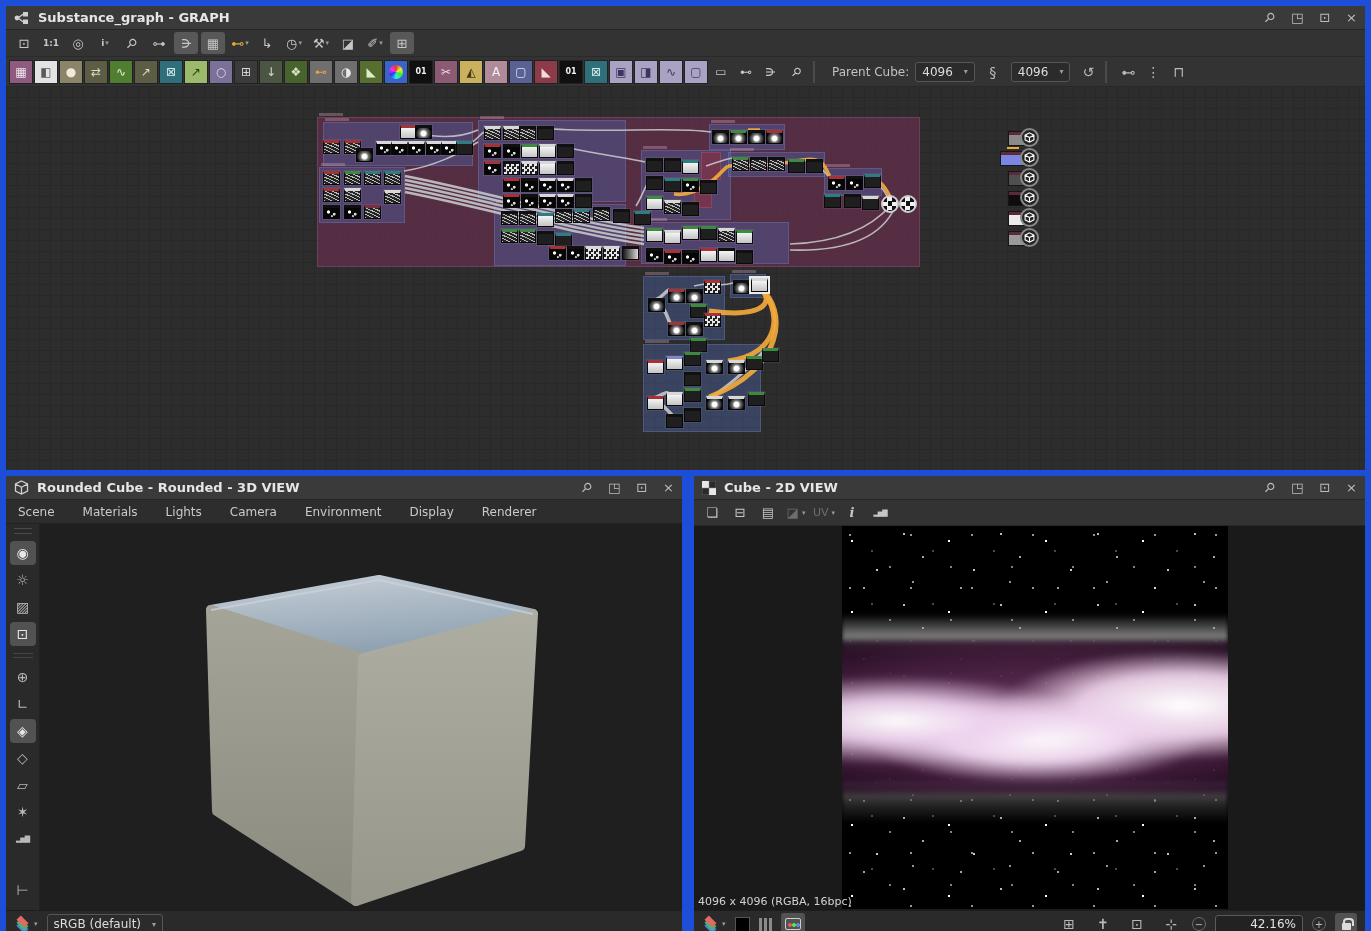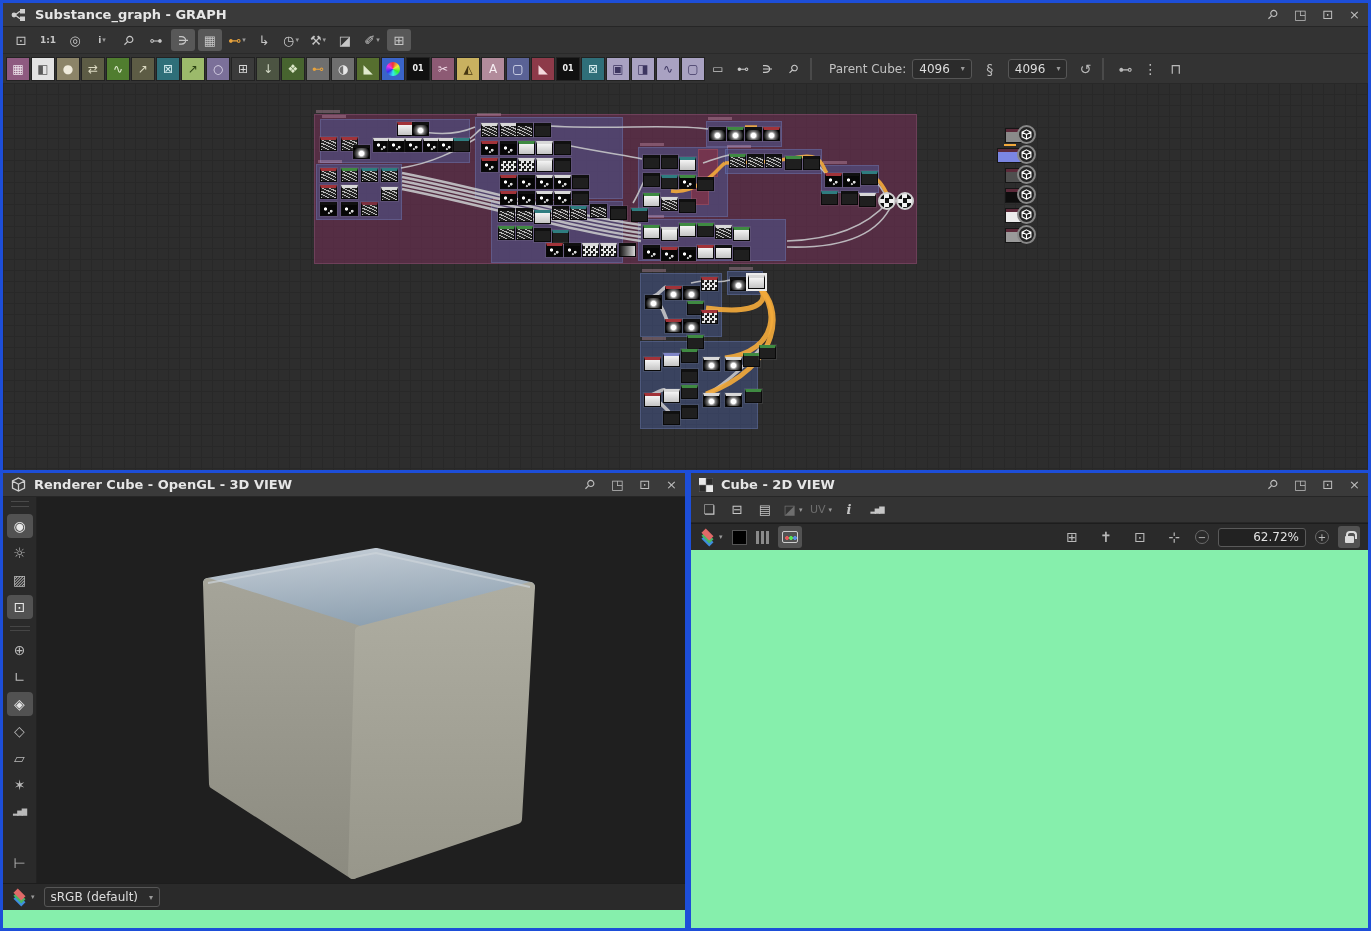--- a/index.html
+++ b/index.html
@@ -1,18 +1,18 @@
 <!DOCTYPE html>
 <html><head>
 <meta charset="utf-8">
 <style>
 *{margin:0;padding:0;box-sizing:border-box}
 html,body{width:1371px;height:931px;overflow:hidden}
 body{background:#262626;font-family:"DejaVu Sans",sans-serif;color:#c8c8c8;position:relative}
-.panel{position:absolute;background:#86efac;border:3px solid #1d4ed8}
+.panel{position:absolute;background:#fde047;border:6px solid #1d4ed8}
 #graph-panel{left:0;top:0;width:1371px;height:470px}
 #view3d{left:0;top:470px;width:688px;height:461px}
 #view2d{left:688px;top:470px;width:683px;height:461px}
 .titlebar{height:24px;background:#3a3a3a;display:flex;align-items:center;padding:0 8px;gap:8px;border-bottom:1px solid #262626}
 .title{font-weight:bold;font-size:13px;color:#e6e6e6;white-space:nowrap}
 .win-icons{margin-left:auto;display:flex;gap:16px;color:#bdbdbd;font-size:13px;align-items:center}
 .win-icons span{cursor:default}
 .rot45{display:inline-block;transform:rotate(45deg)}
 .rotm90{display:inline-block;transform:rotate(-90deg)}
 
@@ -513,28 +513,37 @@
       <div class="gout" style="left: 875px; top: 109px;"></div>
       <div class="gout" style="left: 893px; top: 109px;"></div>
     </div>
 </div>
 
 <div class="panel" id="view3d">
   <div class="titlebar">
     <svg width="15" height="15">
         <path d="M7.5,1 L13.5,4 V11 L7.5,14 L1.5,11 V4 Z M7.5,7.2 L1.5,4 M7.5,7.2 L13.5,4 M7.5,7.2 V14" stroke="#cfcfcf" stroke-width="1.3" fill="none"></path>
       </svg>
-    <span class="title">Renderer Cube - OpenGL - 3D VIEW</span>
+    <span class="title">Rounded Cube - Rounded - 3D VIEW</span>
     <span class="win-icons">
       <span class="rot45">⚲</span>
       <span>◳</span>
       <span>⊡</span>
       <span>×</span>
     </span>
   </div>
+  <div class="menubar">
+      <span>Scene</span>
+      <span>Materials</span>
+      <span>Lights</span>
+      <span>Camera</span>
+      <span>Environment</span>
+      <span>Display</span>
+      <span>Renderer</span>
+    </div>
   <div id="canvas3d">
     <svg width="688" height="386">
       <defs>
         <linearGradient id="gtop" x1="0" y1="0" x2="0.3" y2="1">
             <stop offset="0" stop-color="#c4cdd6"></stop>
             <stop offset="1" stop-color="#8da0b0"></stop>
           </linearGradient>
         <linearGradient id="gleft" x1="0" y1="0" x2="0" y2="1">
             <stop offset="0" stop-color="#a5a499"></stop>
             <stop offset="1" stop-color="#8c8b80"></stop>
@@ -640,20 +649,30 @@
         <span class="txt uv">UV</span>
         <span class="chev">▾</span>
       </div>
       <div class="btn">
         <span class=" ital">i</span>
       </div>
       <div class="btn">
         <span class=" sm">▂▅▇</span>
       </div>
     </div>
+  <div id="canvas2d">
+    <div id="texture">
+      <div class="stars"></div>
+      <div class="stars2"></div>
+      <div class="band-top"></div>
+      <div class="band-bot"></div>
+      <div class="nebula"></div>
+    </div>
+    <div class="status2d">4096 x 4096 (RGBA, 16bpc)</div>
+  </div>
   <div class="barbottom">
     <div class="lyr">
         <i></i>
         <i></i>
         <i></i>
       </div>
     <span class="lyrchev">▾</span>
     <div class="blk"></div>
     <div class="chan">
         <i></i>
@@ -673,20 +692,20 @@
         </div>
         <div class="minibtn">
           <span>⊡</span>
         </div>
         <div class="minibtn">
           <span>⊹</span>
         </div>
       </span>
     <span class="pmbtn">−</span>
     <div class="zoombox">
-        <span>62.72%</span>
+        <span>42.16%</span>
       </div>
     <span class="pmbtn">+</span>
     <div class="lockbtn">
         <div class="lock"></div>
       </div>
   </div>
 </div>
 
 </body></html>

